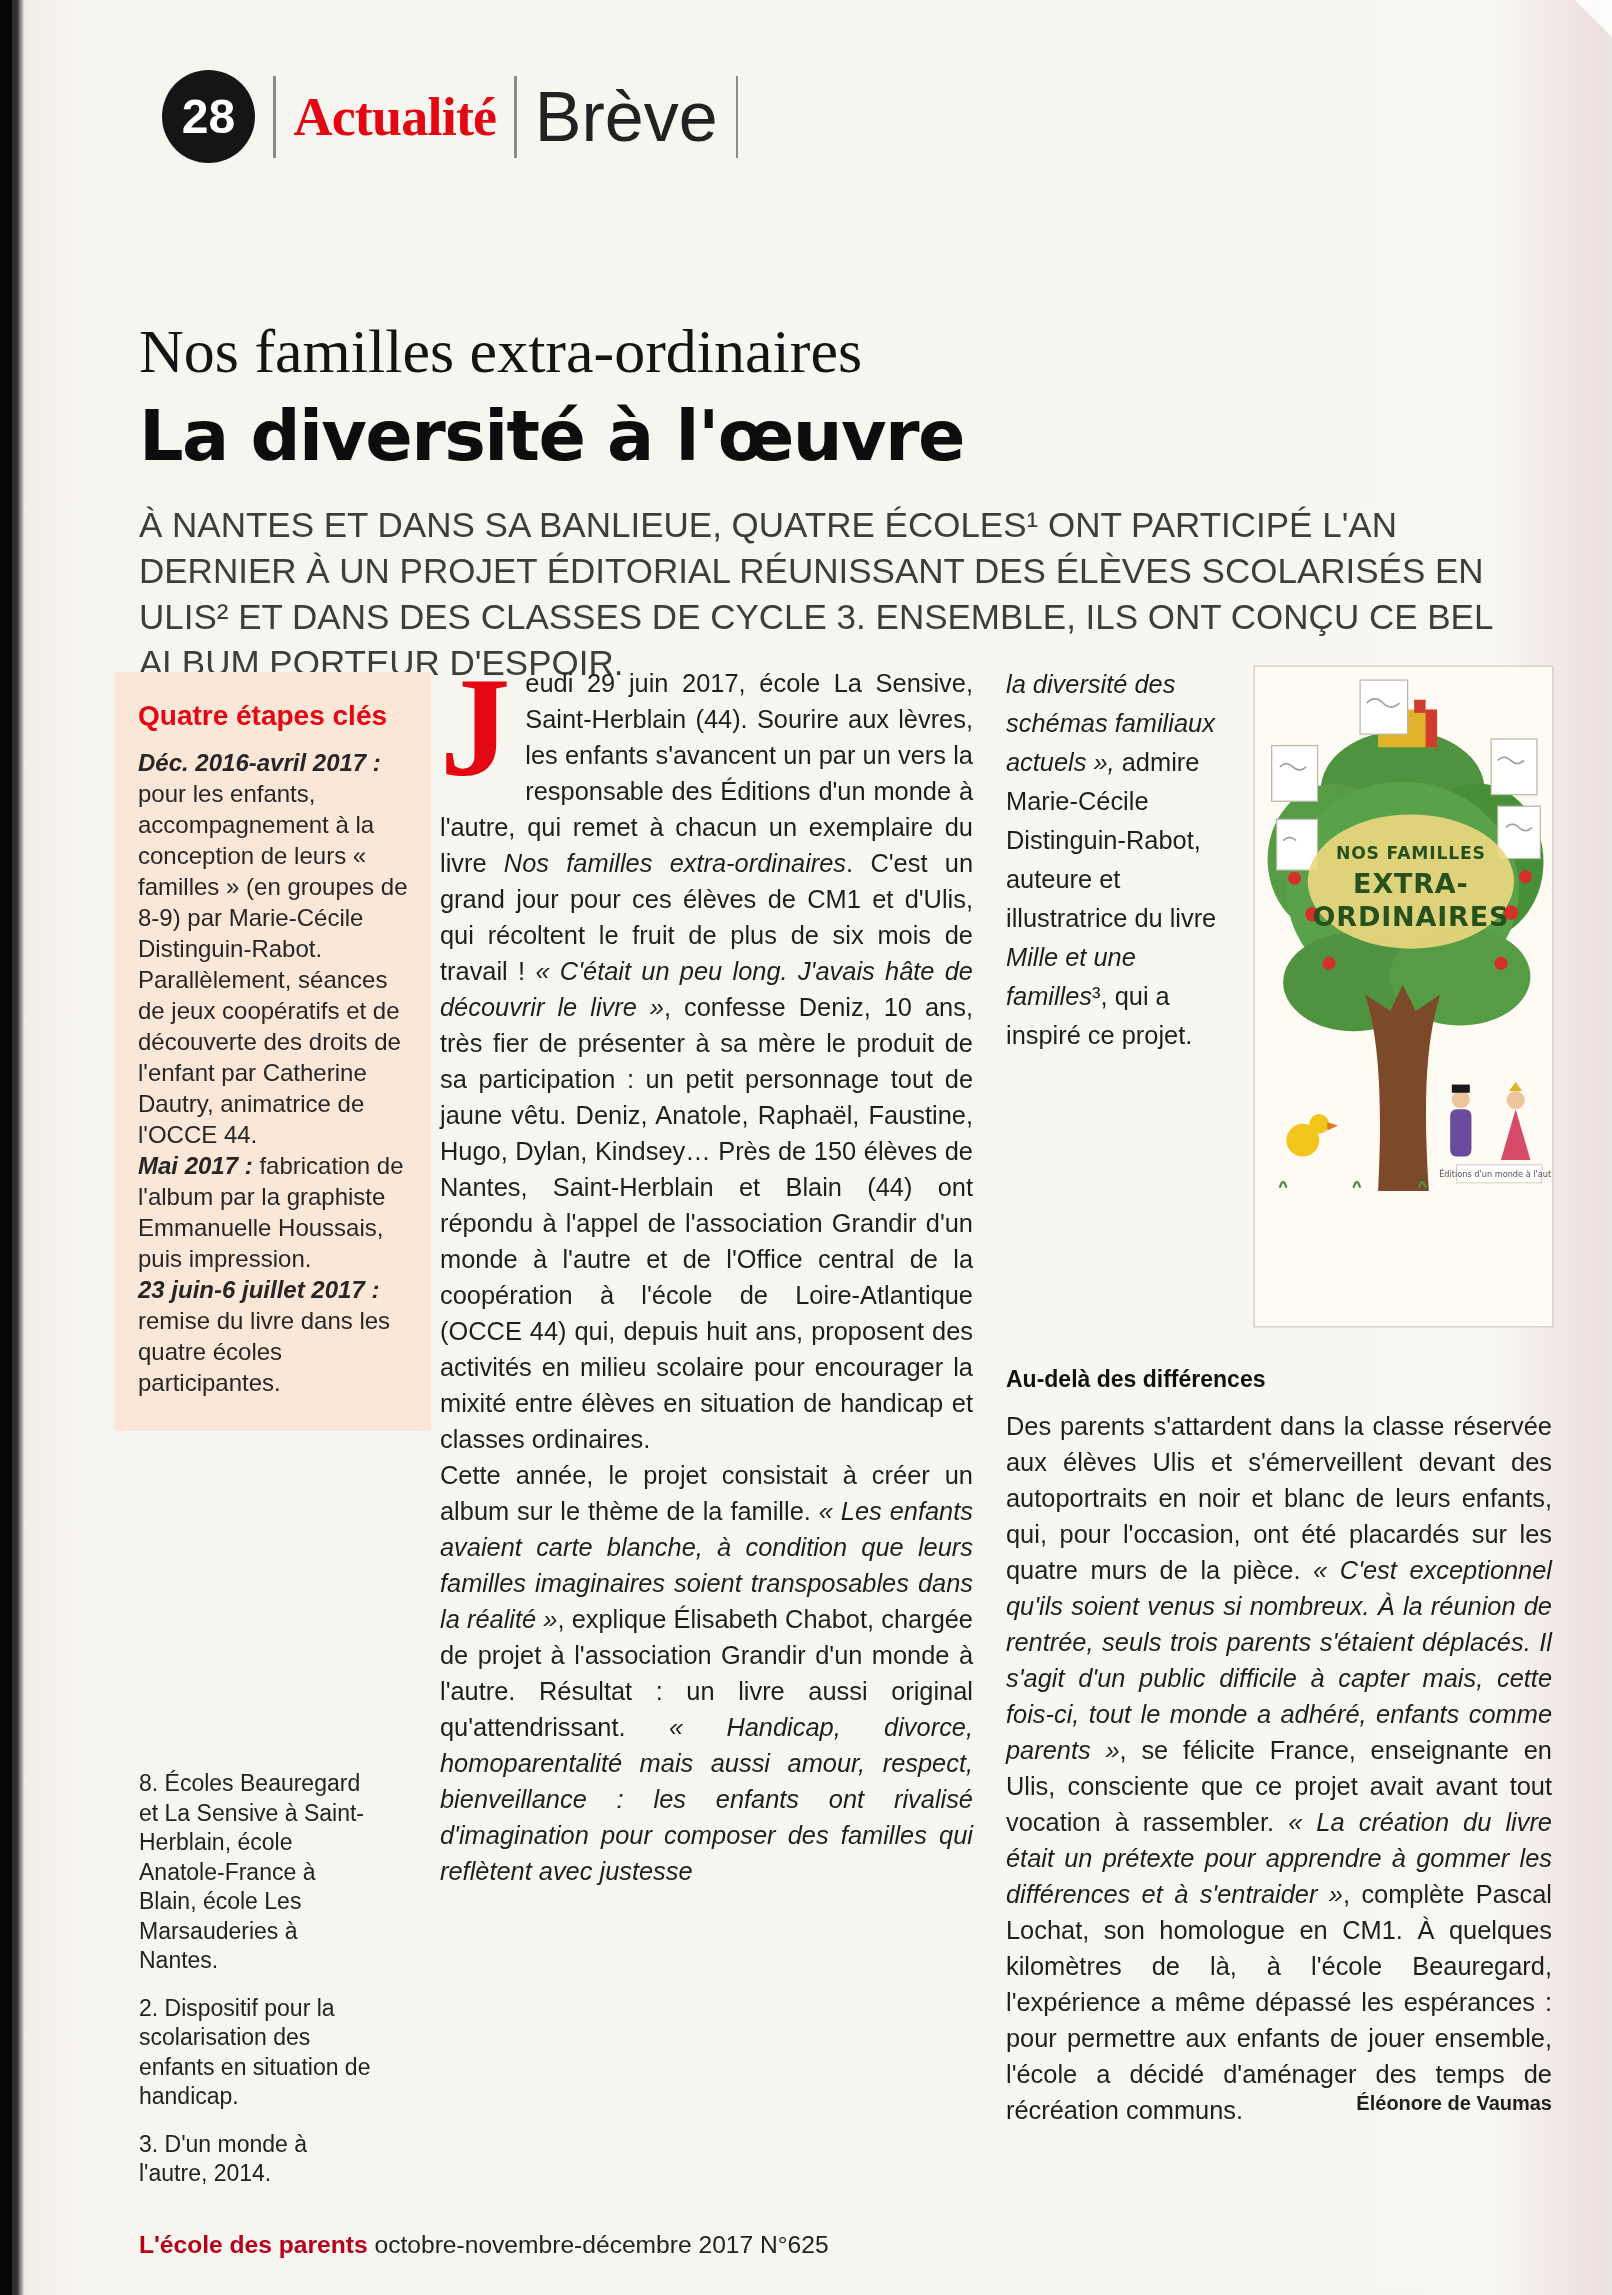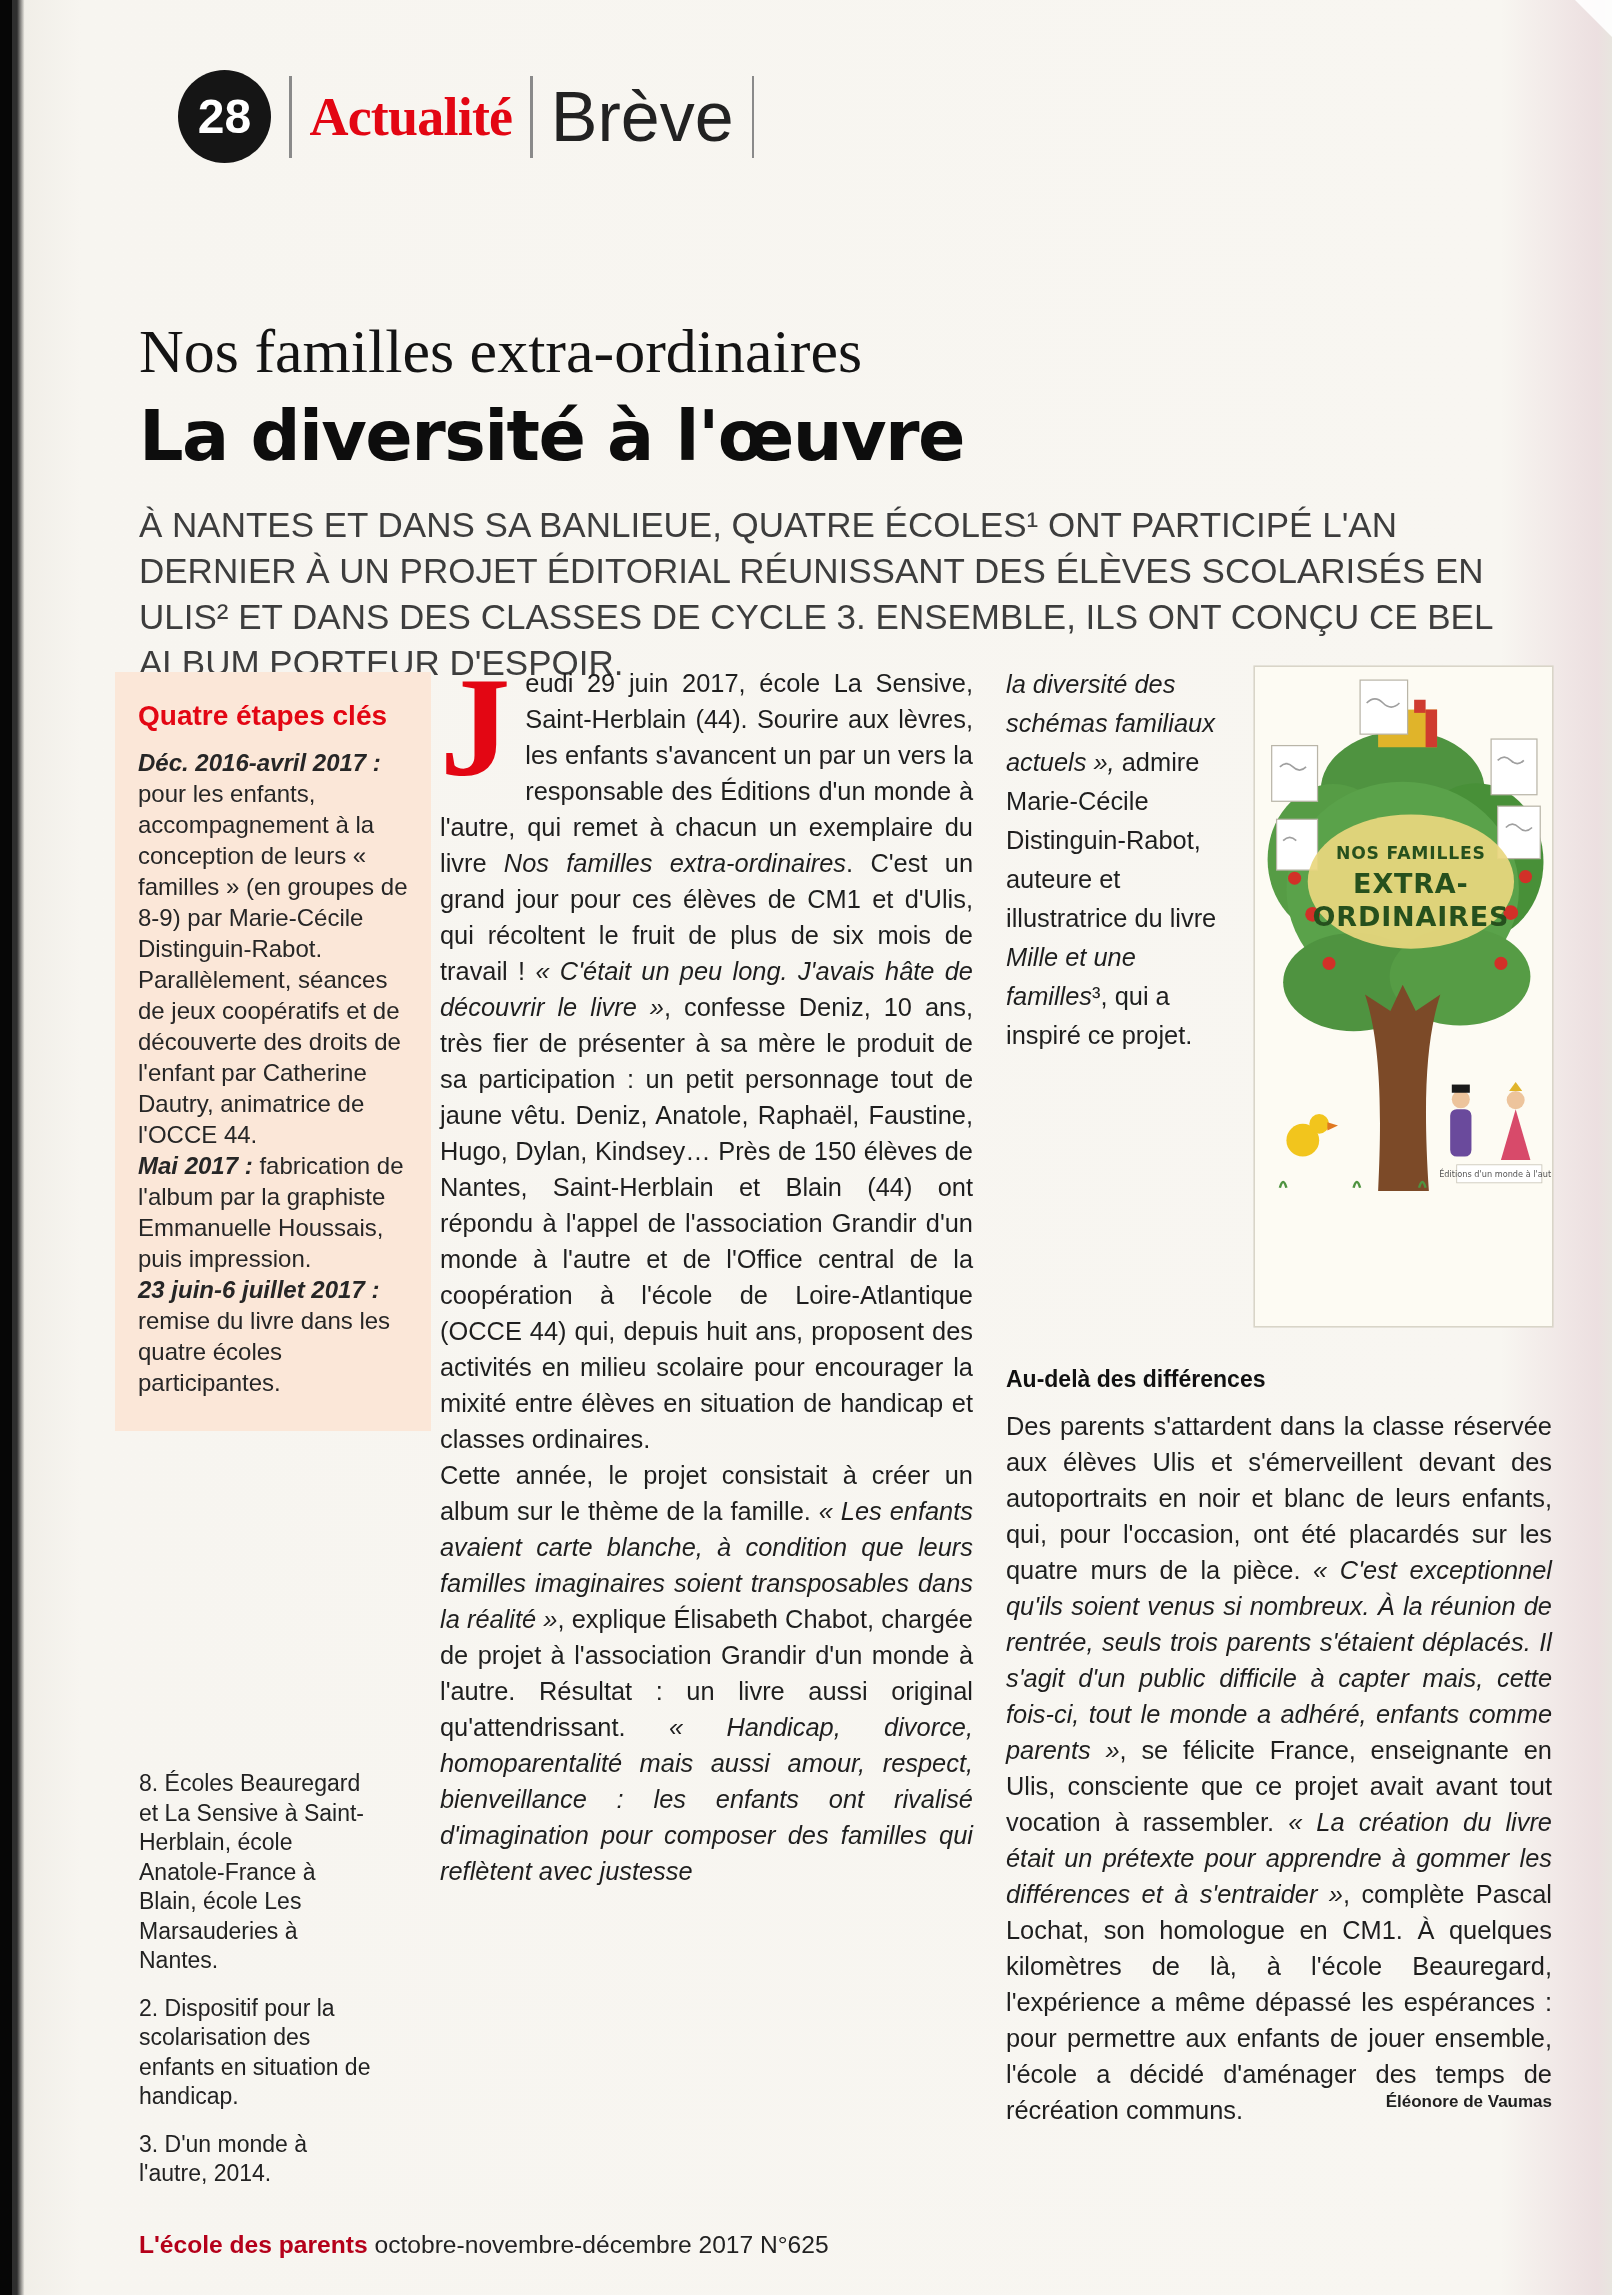--- a/index.html
+++ b/index.html
@@ -8,21 +8,21 @@
     position:relative; width:1613px; height:2295px; margin:0 auto;
     background:linear-gradient(90deg,#eeebe4 0,#f7f5f0 5%,#f8f6f1 93%,#ecdfe0 99%,#e8e6df 100%);
     font-family:"Liberation Sans", sans-serif; color:#1f1f1f; overflow:hidden;
   }
   .scan-edge { position:absolute; left:0; top:0; width:24.6px; height:100%;
     background:linear-gradient(90deg,#060606 0 11.5px,#2e2e2e 11.5px 17px,rgba(70,70,70,0) 24.6px); z-index:6; }
   .corner-curl { position:absolute; right:0; top:0; width:0; height:0;
     border-left:38px solid transparent; border-top:38px solid #ffffff; opacity:.9; z-index:5; }
 
   
-  .header { position:absolute; top:70px; left:178px; display:flex; align-items:center; }
+  .header { position:absolute; top:70px; left:162px; display:flex; align-items:center; }
   .page-circle { width:93px; height:93px; border-radius:50%; background:#151515; color:#fff;
     display:flex; align-items:center; justify-content:center; font-size:48px; font-weight:700; }
   .vrule { width:2.5px; height:82px; background:#8a8a8a; margin:0 18px; }
   .section-label { font-family:"Liberation Serif", serif; font-weight:700; font-size:54px; color:#e30613; letter-spacing:-0.8px; }
   .rubric-label { font-family:Liberation Sans, sans-serif; font-size:70px; color:#222; }
 
   
   .surtitle { position:absolute; top:316px; left:139px; font-family:"Liberation Serif", serif;
     font-size:62px; font-weight:400; color:#141414; }
   .main-title { position:absolute; top:395px; left:139px; font-family:"DejaVu Sans", sans-serif;
@@ -42,21 +42,21 @@
 
   
   .col1 { position:absolute; left:440px; top:665px; width:533px; }
   .col2 { position:absolute; left:1006px; top:665px; width:546px; }
   .body-p { font-size:25.4px; line-height:36px; text-align:justify; color:#1e1e1e; }
   .it { font-style:italic; }
   .dropcap { float:left; font-family:"Liberation Serif", serif; font-weight:700; font-size:141px;
     line-height:110px; color:#e30613; padding:6.6px 14.8px 4.9px 0; }
   .intro { font-size:25.4px; line-height:39px; color:#1e1e1e; }
   .sec-heading { clear:both; font-size:23px; font-weight:700; color:#101010; padding:19.7px 0 14.8px; }
-  .author { text-align:right; font-weight:700; font-size:17px; margin-top:-36px; }
+  .author { text-align:right; font-weight:700; font-size:20px; margin-top:-36px; }
 
   
   .book-cover { float:right; width:297px; height:659px; margin:1.6px 0 21px 21px;
     background:#fdfbf3; box-shadow:0 0 0 1.6px #d9d5c8; }
   .cv1 { font:700 21px "DejaVu Sans", sans-serif; fill:#26501d; letter-spacing:1px; }
   .cv2 { font:700 33px "DejaVu Sans", sans-serif; fill:#26501d; letter-spacing:1px; }
   .cvp { font:400 10px "DejaVu Sans", sans-serif; fill:#555; }
 
   
   .footer { position:absolute; left:139px; top:2231px; font-size:24.6px; color:#222; }

